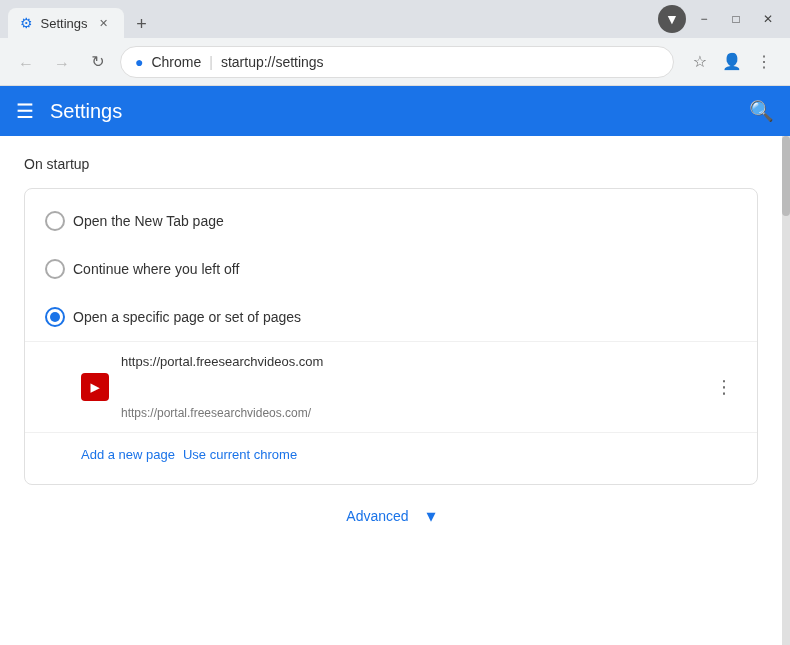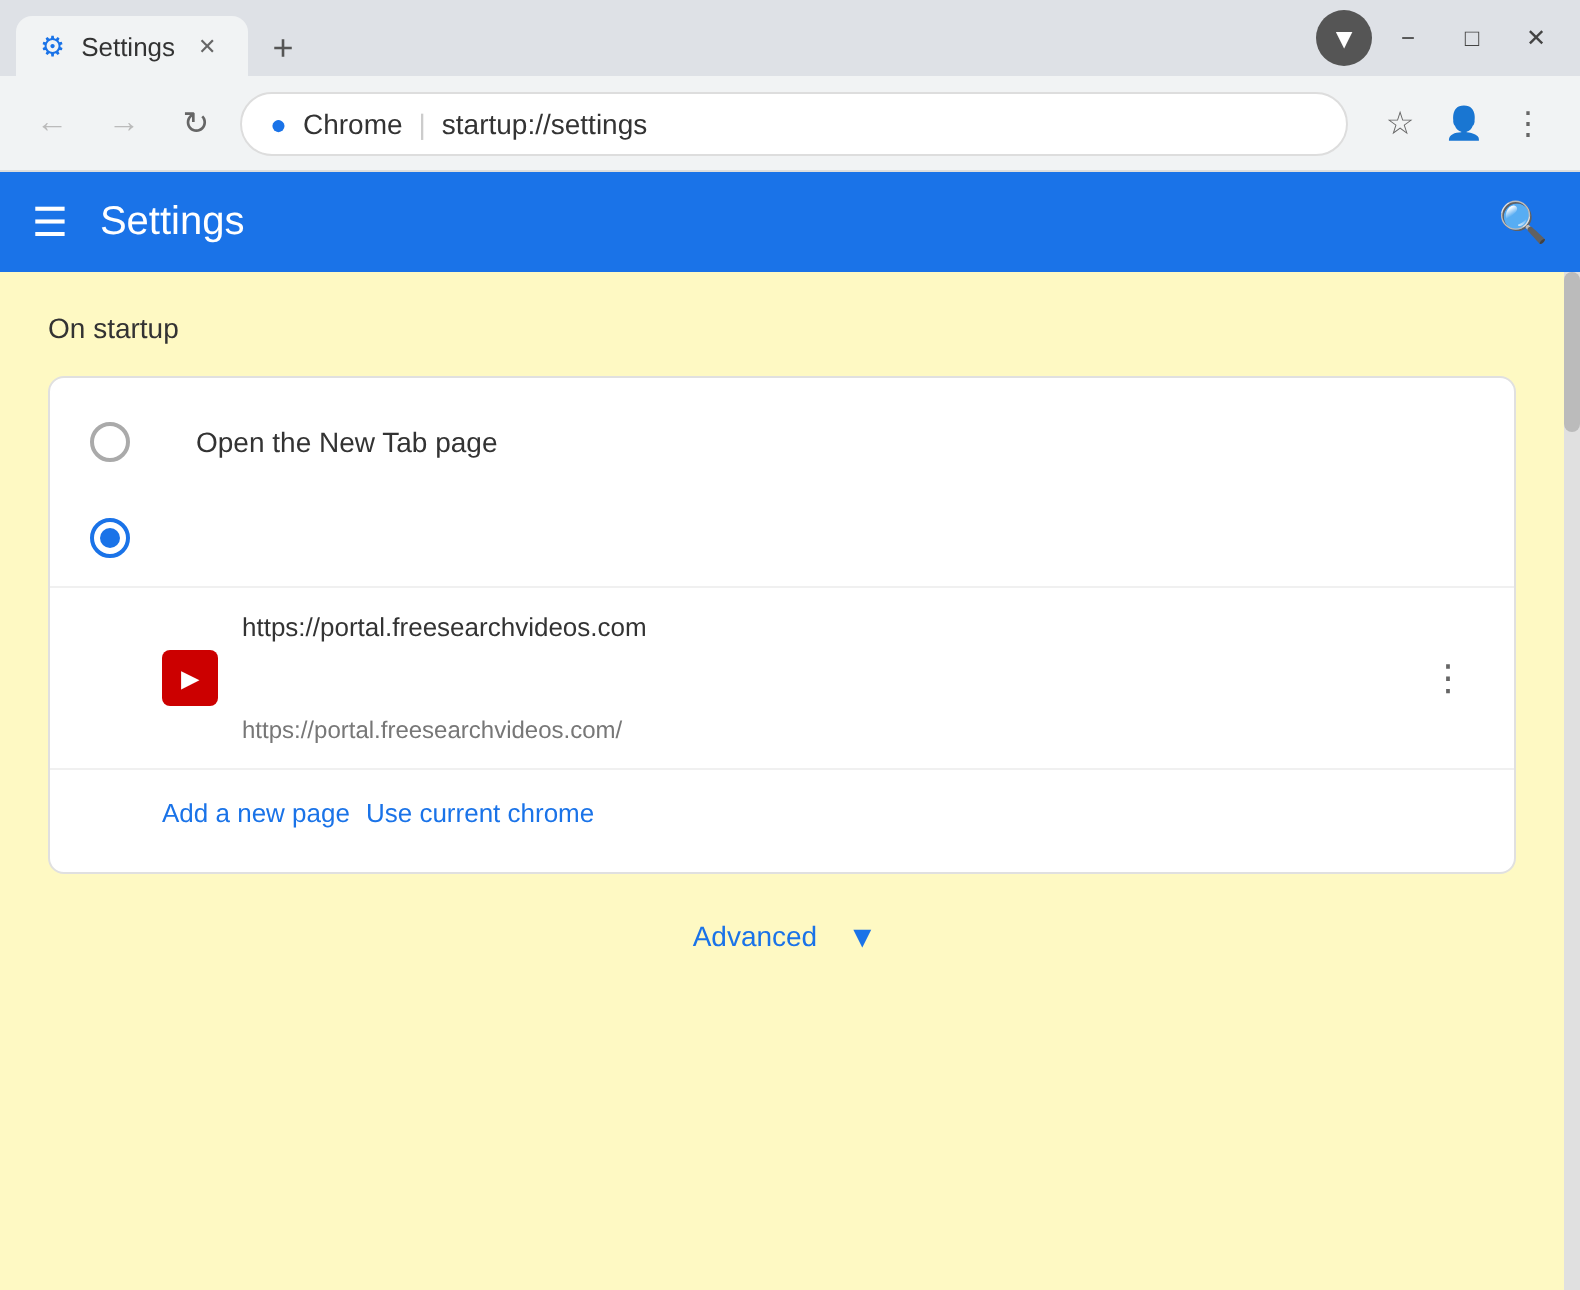--- a/index.html
+++ b/index.html
@@ -165,21 +165,21 @@
       font-weight: 400;
     }
     .search-icon-white {
       color: white;
       font-size: 20px;
       cursor: pointer;
     }
 
     
     .main-content {
-      background: #fef9c3;
+      background: #ffffff;
       flex: 1;
       display: flex;
       position: relative;
       overflow: hidden;
       justify-content: center;
     }
     .content-area {
       flex: 1;
       padding: 20px 24px;
       overflow-y: auto;
@@ -231,21 +231,21 @@
       border: 1px solid #e0e0e0;
       padding: 8px 0;
       position: relative;
       z-index: 1;
     }
 
     .radio-option {
       display: flex;
       align-items: center;
       padding: 14px 20px;
-      gap: 33px;
+      gap: 8px;
       cursor: pointer;
     }
 
     .radio-circle {
       width: 20px;
       height: 20px;
       border-radius: 50%;
       border: 2px solid #aaa;
       display: flex;
       align-items: center;
@@ -399,23 +399,28 @@
 
     <div class="section-title">On startup</div>
 
     <div class="options-card">
 
       <div class="radio-option">
         <div class="radio-circle"></div>
         <span class="radio-label">Open the New Tab page</span>
       </div>
 
+      <div class="radio-option">
+        <div class="radio-circle"></div>
+        <span class="radio-label">Continue where you left off</span>
+      </div>
 
       <div class="radio-option">
         <div class="radio-circle selected"></div>
+        <span class="radio-label">Open a specific page or set of pages</span>
       </div>
 
       <div class="page-entry">
         <div class="page-favicon">▶</div>
         <div class="page-info">
           <div class="page-url-primary">https://portal.freesearchvideos.com</div>
           <div class="page-url-secondary">https://portal.freesearchvideos.com/</div>
         </div>
         <div class="three-dot-btn">⋮</div>
       </div>

